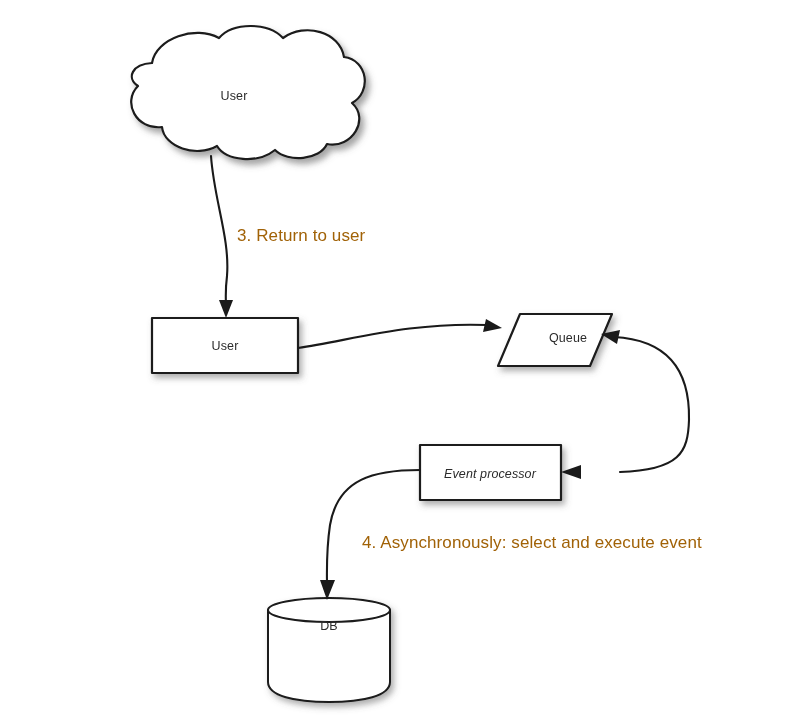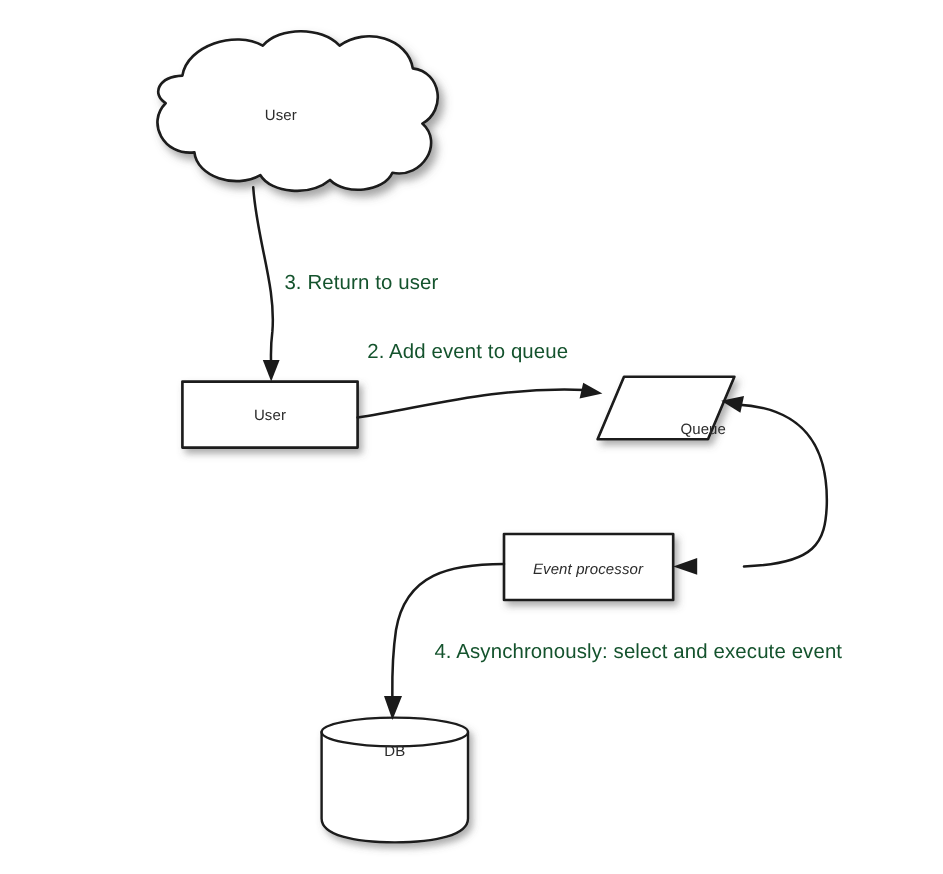--- a/index.html
+++ b/index.html
@@ -53,21 +53,21 @@
     font-size: 12.5px;
     color: #2b2b2b;
     white-space: nowrap;
     transform: translate(-50%, -50%);
     letter-spacing: 0.1px;
   }
   .step-label {
     position: absolute;
     font-family: "Liberation Sans", sans-serif;
     font-size: 17px;
-    color: #14532d;
+    color: #a16207;
     white-space: nowrap;
     letter-spacing: 0.1px;
   }
 </style>
 </head>
 <body>
 
 <div id="diagram-canvas">
 
   <svg id="diagram-svg" viewBox="0 0 786 728" xmlns="http://www.w3.org/2000/svg">
@@ -141,26 +141,25 @@
     <g>
       <path class="connector" d="M 420 470 C 375 470, 338 478, 330 525 C 326 552, 327 572, 327 586"></path>
       <path class="arrow-head" d="M 327 600 L 320 580 L 335 580 Z"></path>
     </g>
   </svg>
 
   <div class="shape-label" style="left:234px; top:96px;">User</div>
 
   <div class="shape-label" style="left:225px; top:346px;">User</div>
 
-  <div class="shape-label" style="left:586px; top:338px;margin-top:20px;">Queue</div>
+  <div class="shape-label" style="left:568px; top:338px;">Queue</div>
 
   <div class="shape-label" style="left:490px; top:474px;font-style:italic;">Event processor</div>
 
   <div class="shape-label" style="left:329px; top:626px;">DB</div>
 
 
-  <div class="step-label" style="left:306px; top:283px;">2. Add event to queue</div>
 
   <div class="step-label" style="left:237px; top:226px;">3. Return to user</div>
 
   <div class="step-label" style="left:362px; top:533px;">4. Asynchronously: select and execute event</div>
 
 </div>
 
 </body></html>

